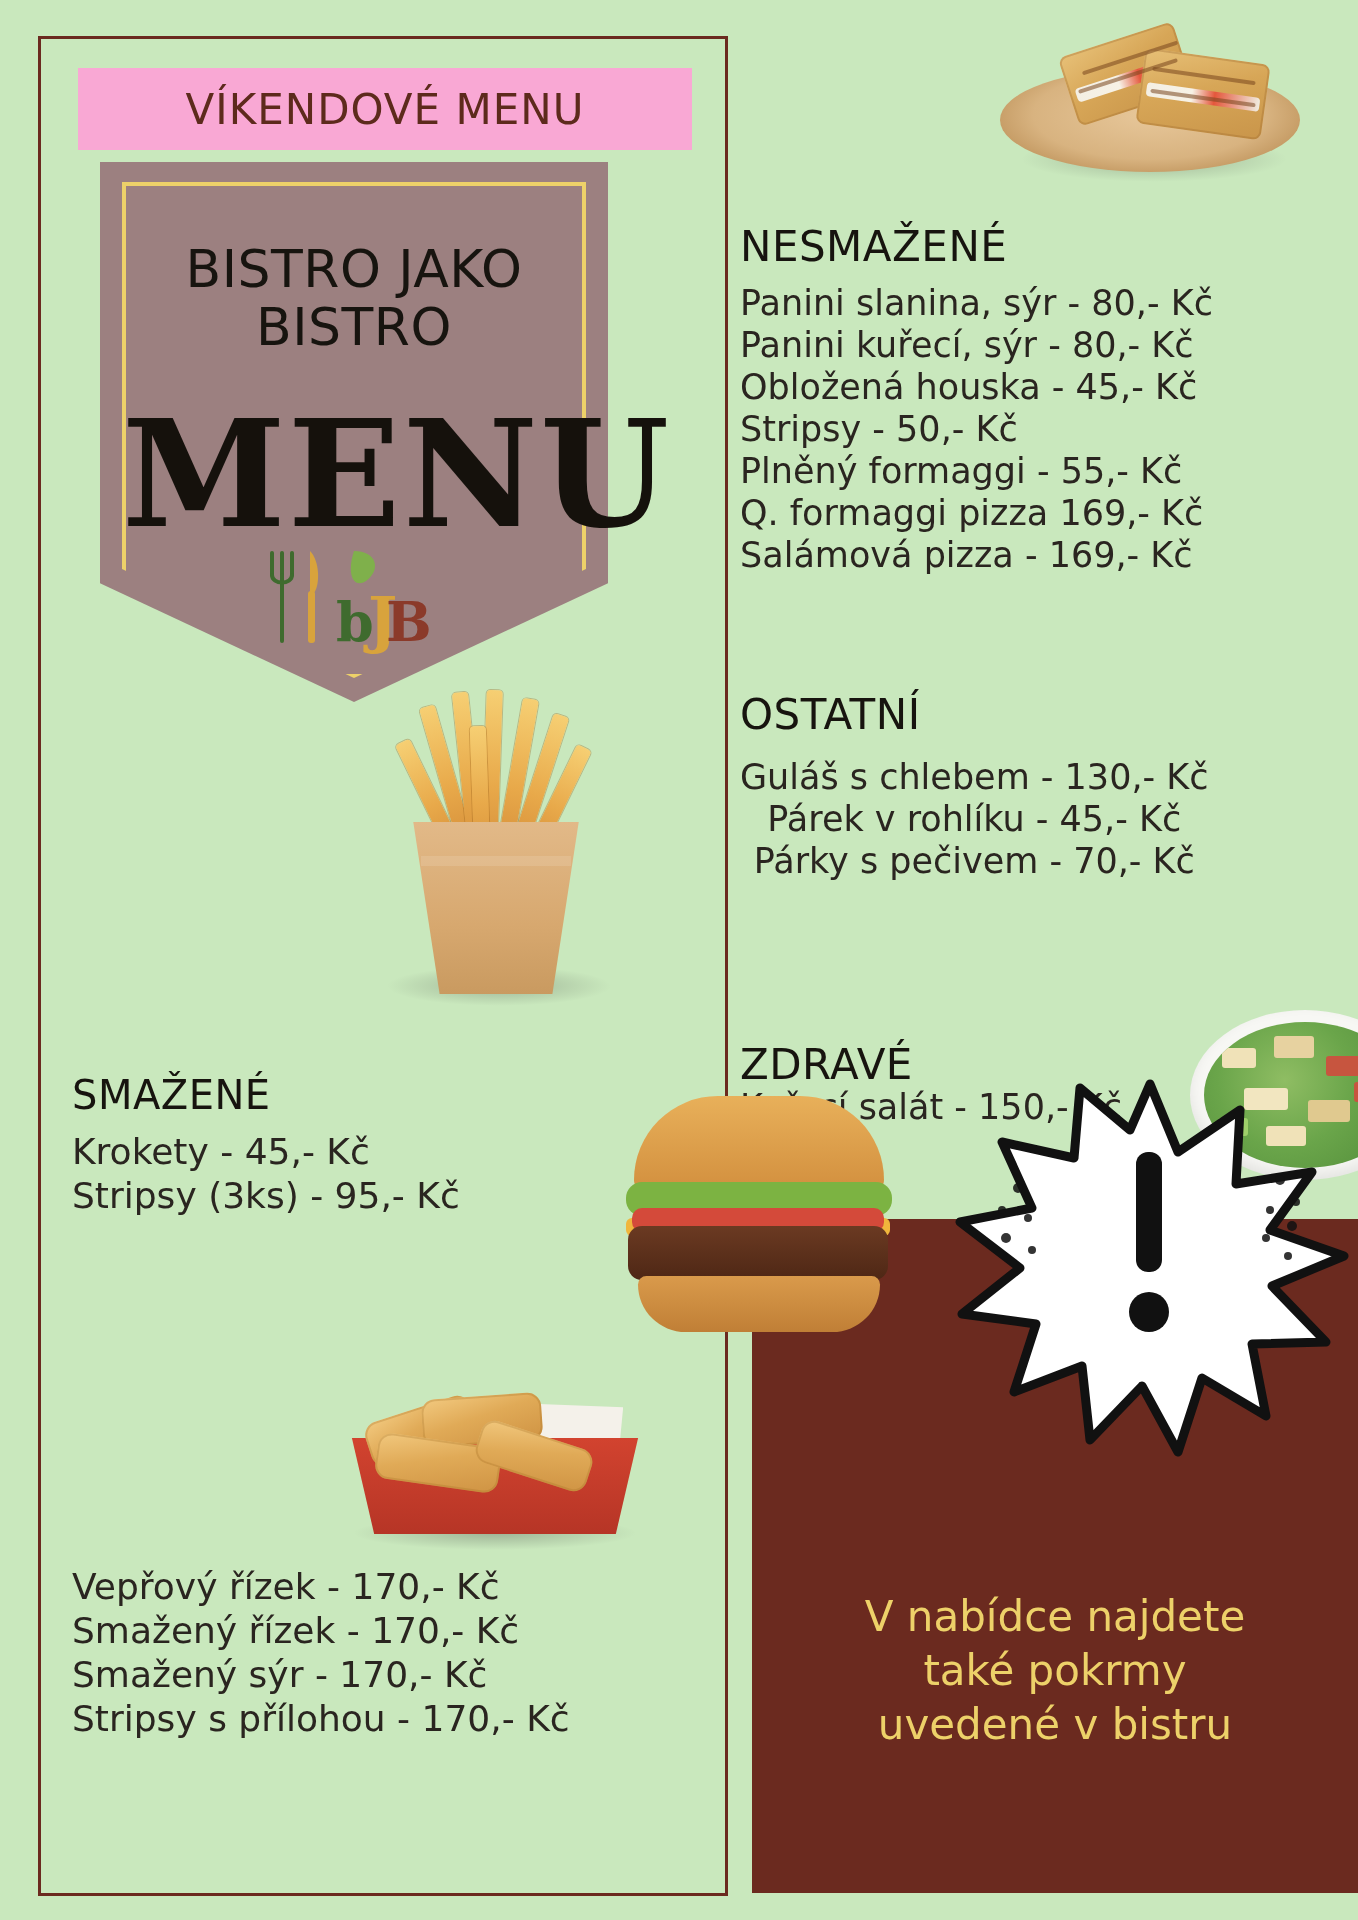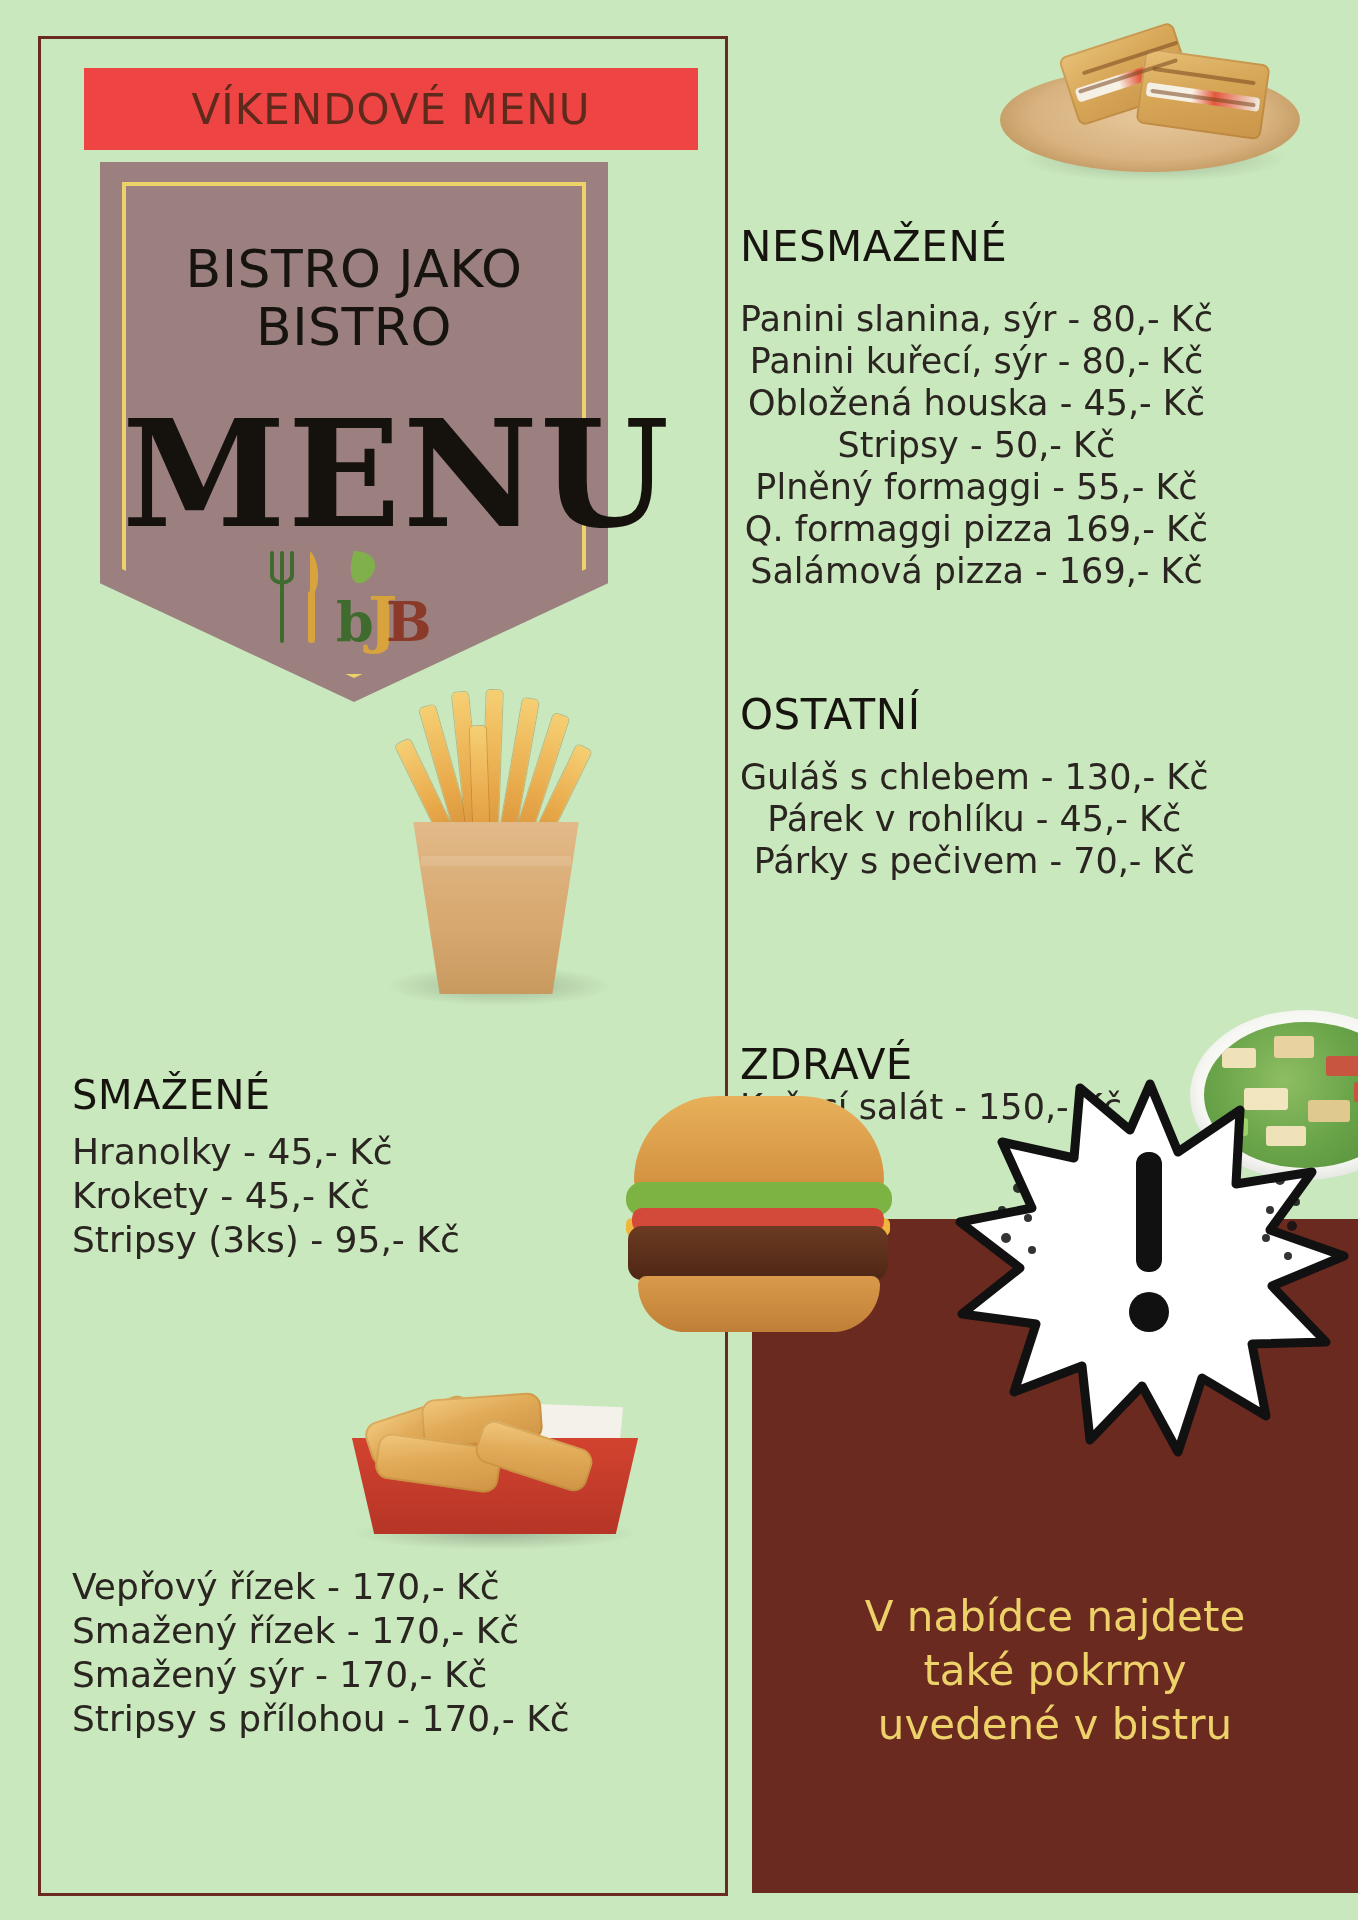--- a/index.html
+++ b/index.html
@@ -28,25 +28,25 @@
     top: 36px;
     width: 690px;
     height: 1860px;
     border: 3px solid #6b2a1f;
     box-sizing: border-box;
   }
 
   
   .banner {
     position: absolute;
-    left: 84px;
+    left: 78px;
     top: 68px;
     width: 614px;
     height: 82px;
-    background: #ef4444;
+    background: #f9a8d4;
     display: flex;
     align-items: center;
     justify-content: center;
   }
   .banner-text {
     font-size: 42px;
     letter-spacing: 1px;
     color: #5d2a1c;
     font-family: "DejaVu Sans", sans-serif;
     white-space: nowrap;
@@ -157,21 +157,21 @@
   .r-list {
     position: absolute;
     color: #2a2520;
     font-size: 35px;
     line-height: 1.2;
     font-family: "DejaVu Sans", sans-serif;
     white-space: nowrap;
   }
 
   .nesmazene-head { left: 0px; top: 222px; }
-  .nesmazene-list { left: 0px; top: 298px; text-align: center; }
+  .nesmazene-list { left: 0px; top: 282px; }
   .ostatni-head   { left: 0px; top: 690px; }
   .ostatni-list   { left: 0px; top: 756px; text-align: center; }
   .zdrave-head    { left: 0px; top: 1020px; margin-top: 20px; }
   .zdrave-list    { left: 0px; top: 1086px; }
 
   
   .promo {
     position: absolute;
     left: 752px;
     top: 1219px;
@@ -465,21 +465,20 @@
   </div>
 
   <div class="promo-text">
     <div>V nabídce najdete</div>
     <div>také pokrmy</div>
     <div>uvedené v bistru</div>
   </div>
 
   <div class="sec-head smazene-head">SMAŽENÉ</div>
   <div class="smazene-list">
-    <div class="item-line">Hranolky - 45,- Kč</div>
     <div class="item-line">Krokety - 45,- Kč</div>
     <div class="item-line">Stripsy (3ks) - 95,- Kč</div>
   </div>
 
   <div class="smazene-list2">
     <div class="item-line">Vepřový řízek - 170,- Kč</div>
     <div class="item-line">Smažený řízek - 170,- Kč</div>
     <div class="item-line">Smažený sýr - 170,- Kč</div>
     <div class="item-line">Stripsy s přílohou - 170,- Kč</div>
   </div>

